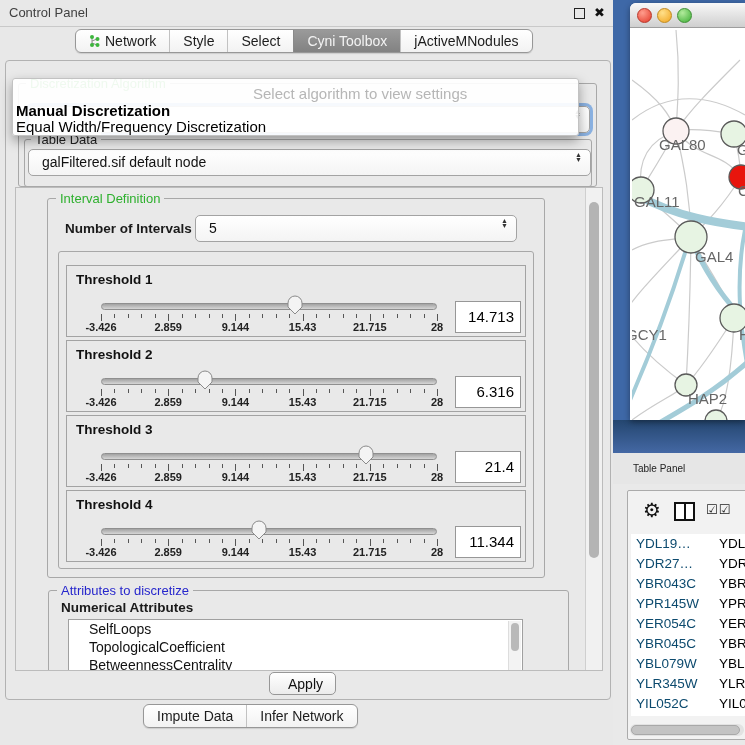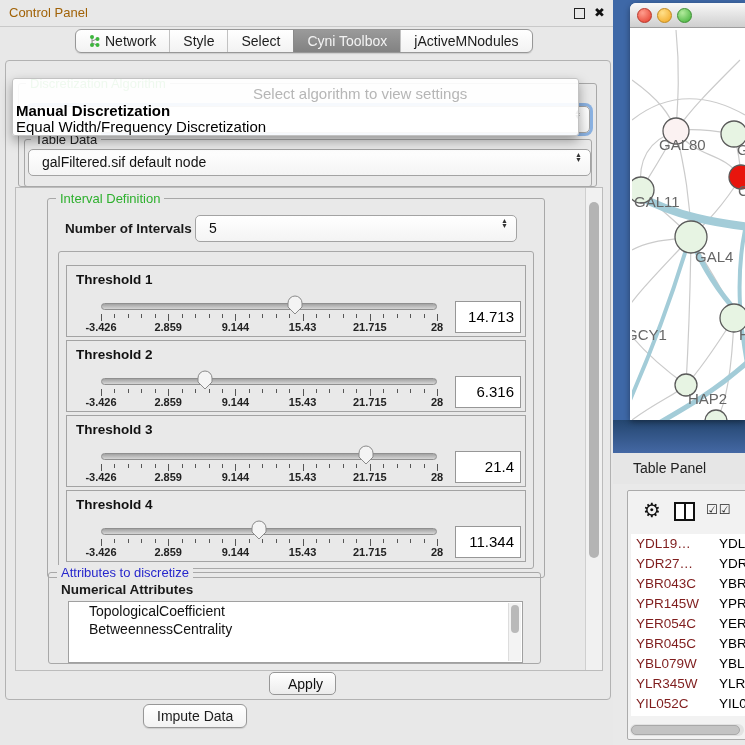--- a/index.html
+++ b/index.html
@@ -2,21 +2,21 @@
 <html><head>
 <meta charset="utf-8">
 <style>
   html,body{margin:0;padding:0;background:#d8d8d8;}
   #app{position:relative;width:745px;height:745px;overflow:hidden;
        font-family:"Liberation Sans","DejaVu Sans",sans-serif;color:#1a1a1a;
        background:#e8e8e8;}
   
   #left-window{position:absolute;left:0;top:0;width:613px;height:745px;background:#e8e8e8;}
   .lw-titlebar{position:absolute;left:0;top:0;width:100%;height:26px;border-bottom:1px solid #c9c9c9;}
-  .lw-title{position:absolute;left:9px;top:0;line-height:26px;font-size:13px;color:#a16207;}
+  .lw-title{position:absolute;left:9px;top:0;line-height:26px;font-size:13px;color:#404040;}
   .win-btns{position:absolute;right:8px;top:0;height:26px;display:flex;align-items:center;gap:9px;}
   .float-glyph{width:9px;height:9px;border:1.5px solid #222;display:inline-block;}
   .close-glyph{font-size:13px;font-weight:bold;color:#111;line-height:10px;}
   
   .seg{position:absolute;display:flex;border:1px solid #979797;border-radius:6px;overflow:hidden;
        background:linear-gradient(#ffffff,#f2f2f2);height:22px;box-shadow:0 1px 1px rgba(0,0,0,.12);}
   .seg-item{display:flex;align-items:center;gap:5px;padding:0 13px;font-size:14px;color:#1c1c1c;
        line-height:22px;border-left:1px solid #c2c2c2;cursor:default;white-space:nowrap;}
   .seg-item:first-child{border-left:none;}
   .seg-item.active{background:linear-gradient(#9a9a9a,#828282);color:#f3f3f3;border-left-color:#8a8a8a;}
@@ -74,36 +74,36 @@
   .mac-titlebar{position:absolute;left:0;top:0;width:100%;height:24px;
        background:linear-gradient(#f8f8f8,#cfcfcf);border-bottom:1px solid #9e9e9e;}
   .light{position:absolute;top:5px;width:13px;height:13px;border-radius:50%;}
   .light.red{left:7px;background:radial-gradient(circle at 35% 30%,#ff9d8d,#e33a2a);border:1px solid #b8362a;}
   .light.yellow{left:27px;background:radial-gradient(circle at 35% 30%,#ffe08a,#f0a41f);border:1px solid #c08a1e;}
   .light.green{left:47px;background:radial-gradient(circle at 35% 30%,#b2eb9c,#3dae35;);border:1px solid #3d8f33;
        background:radial-gradient(circle at 35% 30%,#b2eb9c,#3dae35);}
   svg.network{position:absolute;left:2px;top:24px;}
   .tp-bar{position:absolute;left:613px;top:453px;width:132px;height:31px;background:#e6e6e6;
        border-bottom:1px solid #d2d2d2;}
-  .tp-title{position:absolute;left:20px;top:0;line-height:31px;font-size:14px;color:#222;}
+  .tp-title{position:absolute;left:20px;top:0;line-height:31px;font-size:10px;color:#222;}
   .right-lower{position:absolute;left:613px;top:484px;width:132px;height:261px;background:#e9e9e9;}
   .table-widget{position:absolute;left:627px;top:490px;width:118px;height:248px;background:#f2f2f2;
        border:1px solid #ababab;border-radius:2px;}
   .tw-gear{position:absolute;left:15px;top:8px;font-size:20px;color:#111;line-height:22px;}
   .tw-colicon{position:absolute;left:46px;top:11px;width:17px;height:15px;border:2px solid #111;background:
        linear-gradient(#111,#111) 50% 0/2px 100% no-repeat,#fff;}
   .tw-checks{position:absolute;left:78px;top:11px;font-size:13px;color:#222;letter-spacing:1px;}
   .tw-table{position:absolute;left:3px;top:43px;right:0;height:182px;overflow:hidden;background:#fff;}
   .tw-header{display:flex;height:21px;}
   .tw-h1{width:76px;background:#b7dbe9;border:1px solid #8ab4c7;font-size:13px;text-align:center;
        line-height:19px;color:#222;}
   .tw-h2{flex:1;background:#e4e4e4;border-top:1px solid #bbb;border-bottom:1px solid #bbb;font-size:13px;
        line-height:19px;padding-left:7px;color:#222;overflow:hidden;}
   .tw-row{display:flex;height:20px;background:#fff;}
-  .tw-c1{width:76px;padding-left:5px;font-size:13.5px;line-height:20px;color:#7f1d1d;white-space:nowrap;overflow:hidden;}
+  .tw-c1{width:76px;padding-left:5px;font-size:13.5px;line-height:20px;color:#0c4a6e;white-space:nowrap;overflow:hidden;}
   .tw-c2{flex:1;padding-left:7px;font-size:13.5px;line-height:20px;color:#000;white-space:nowrap;overflow:hidden;}
   .tw-hscroll{position:absolute;left:2px;right:2px;bottom:3px;height:12px;background:#e2e2e2;border-radius:6px;}
   .tw-hthumb{position:absolute;left:1px;top:1px;height:10px;width:96%;background:#c3c3c3;border:1px solid #a8a8a8;
        border-radius:5px;box-sizing:border-box;}
 </style>
 </head>
 <body>
 
 <div id="app">
 
@@ -355,45 +355,49 @@
                     <span style="left: 60%;">15.43</span>
                     <span style="left: 80%;">21.715</span>
                     <span style="left: 100%;">28</span>
                   </div>
                   <div class="t-value">11.344</div>
                 </div>
               </div>
           </div>
         </div>
 
-        <div class="grp" style="left:32px;top:384px;width:491px;height:90px;">
+        <div class="grp" style="left:32px;top:402px;width:491px;height:90px;padding-left:28px;">
           <span class="grp-label blue" style="left:8px;">Attributes to discretize</span>
           <span style="position:absolute;left:12px;top:9px;font-size:13.5px;font-weight:bold;">Numerical Attributes</span>
           <div class="listbox" style="left:19px;top:28px;width:453px;height:60px;">
             <div id="attr-items">
+                <div class="list-item">SelfLoops</div>
                 <div class="list-item">TopologicalCoefficient</div>
                 <div class="list-item">BetweennessCentrality</div>
               </div>
             <div class="lb-scroll">
                 <div class="lb-thumb"></div>
               </div>
           </div>
         </div>
 
         <div class="vscroll">
             <div class="vthumb"></div>
           </div>
       </div>
 
       <button class="btn" style="left:263px;top:611px;width:67px;height:23px;padding-left:12px;">Apply</button>
     </div>
 
     <div class="seg" id="bottom-tabs">
         <div class="seg-item">
           <span>Impute Data</span>
+        </div>
+        <div class="seg-item">
+          <span>Infer Network</span>
         </div>
       </div>
 
     <div class="popup">
       <span class="popup-hint">Select algorithm to view settings</span>
       <div id="popup-options">
           <div class="popup-opt sel" style="top: 23px;">Manual Discretization</div>
           <div class="popup-opt" style="top: 39px;">Equal Width/Frequency Discretization</div>
         </div>
     </div>

